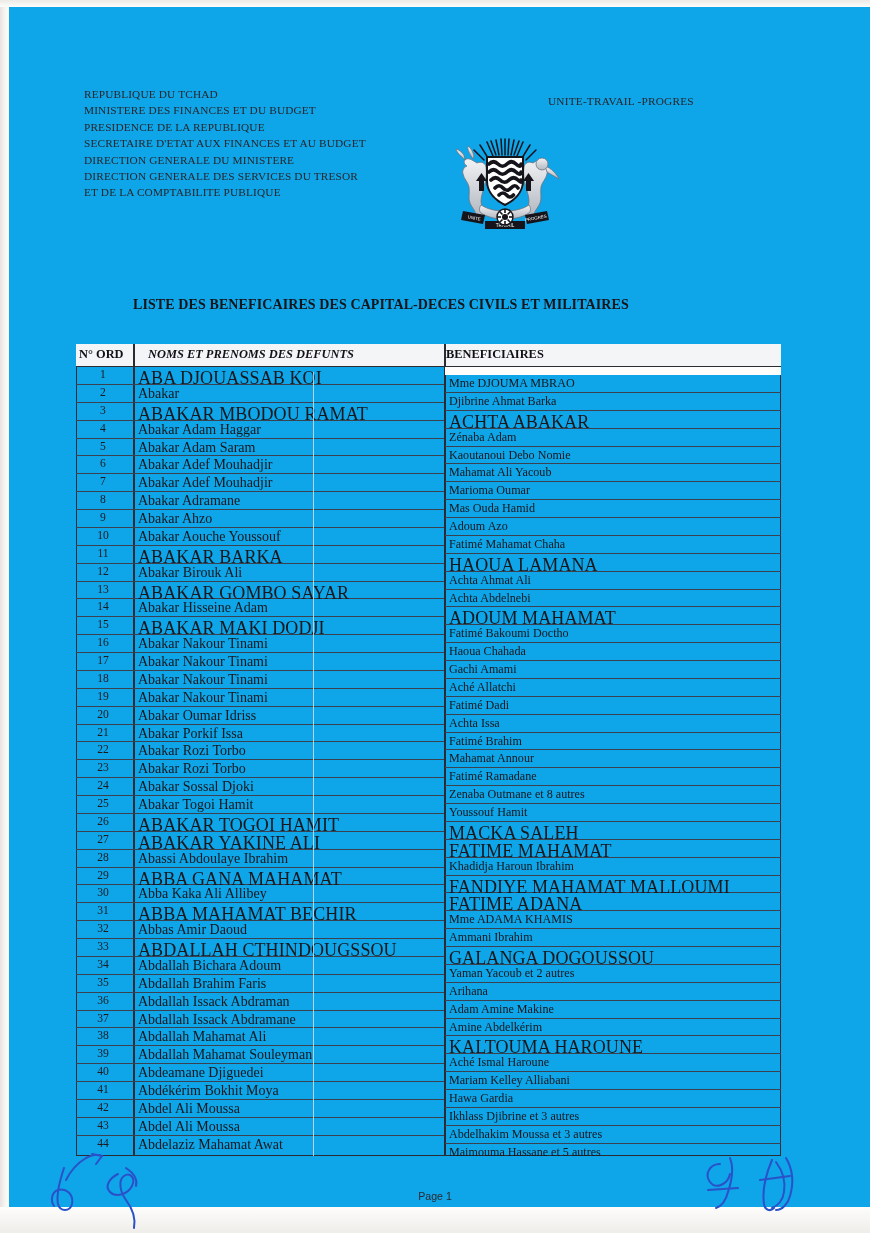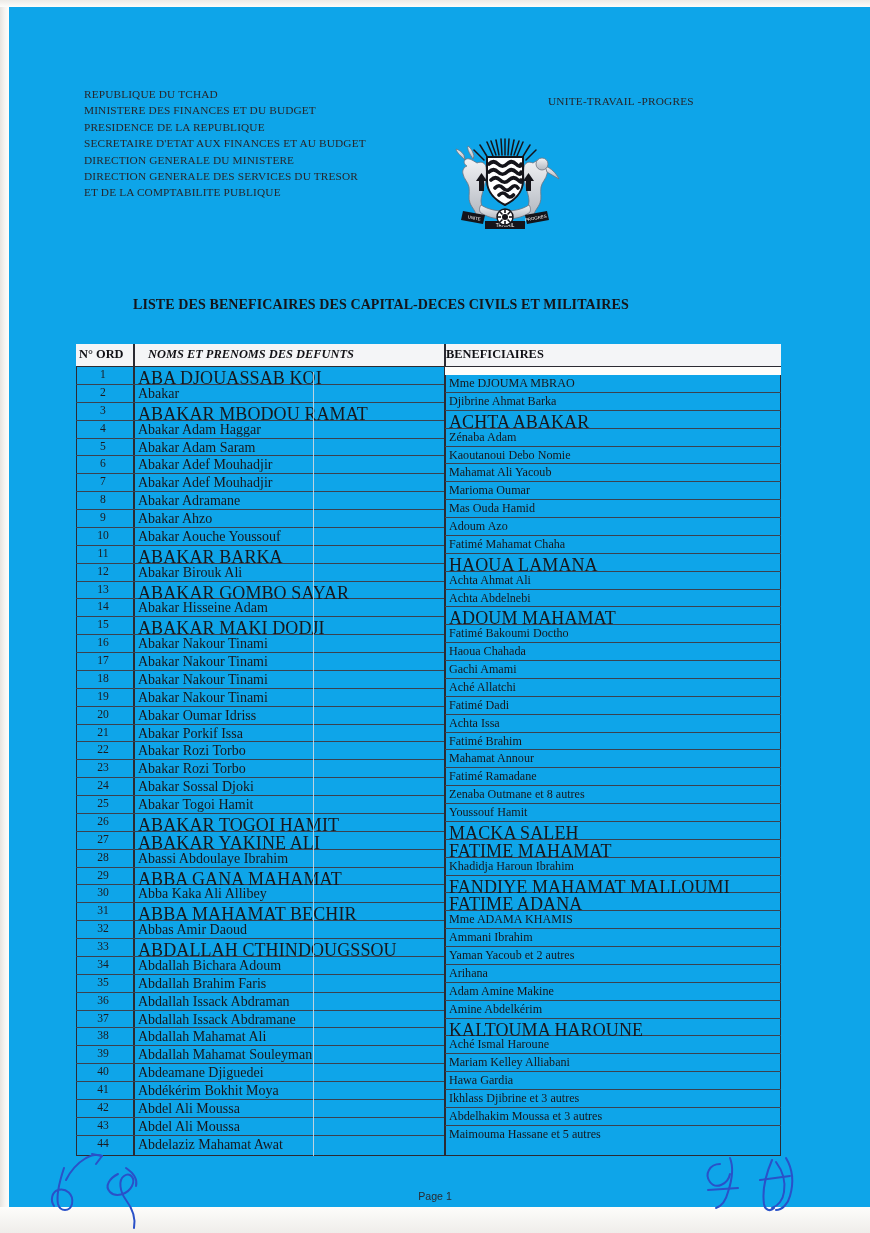--- a/index.html
+++ b/index.html
@@ -602,20 +602,23 @@
         <div class="r">
           <div class="cell-benef caps">FATIME ADANA</div>
         </div>
         <div class="r">
           <div class="cell-benef">Mme ADAMA KHAMIS</div>
         </div>
         <div class="r">
           <div class="cell-benef">Ammani Ibrahim</div>
         </div>
         <div class="r">
+          <div class="cell-benef caps">GALANGA DOGOUSSOU</div>
+        </div>
+        <div class="r">
           <div class="cell-benef">Yaman Yacoub et 2 autres</div>
         </div>
         <div class="r">
           <div class="cell-benef">Arihana</div>
         </div>
         <div class="r">
           <div class="cell-benef">Adam Amine Makine</div>
         </div>
         <div class="r">
           <div class="cell-benef">Amine Abdelkérim</div>

